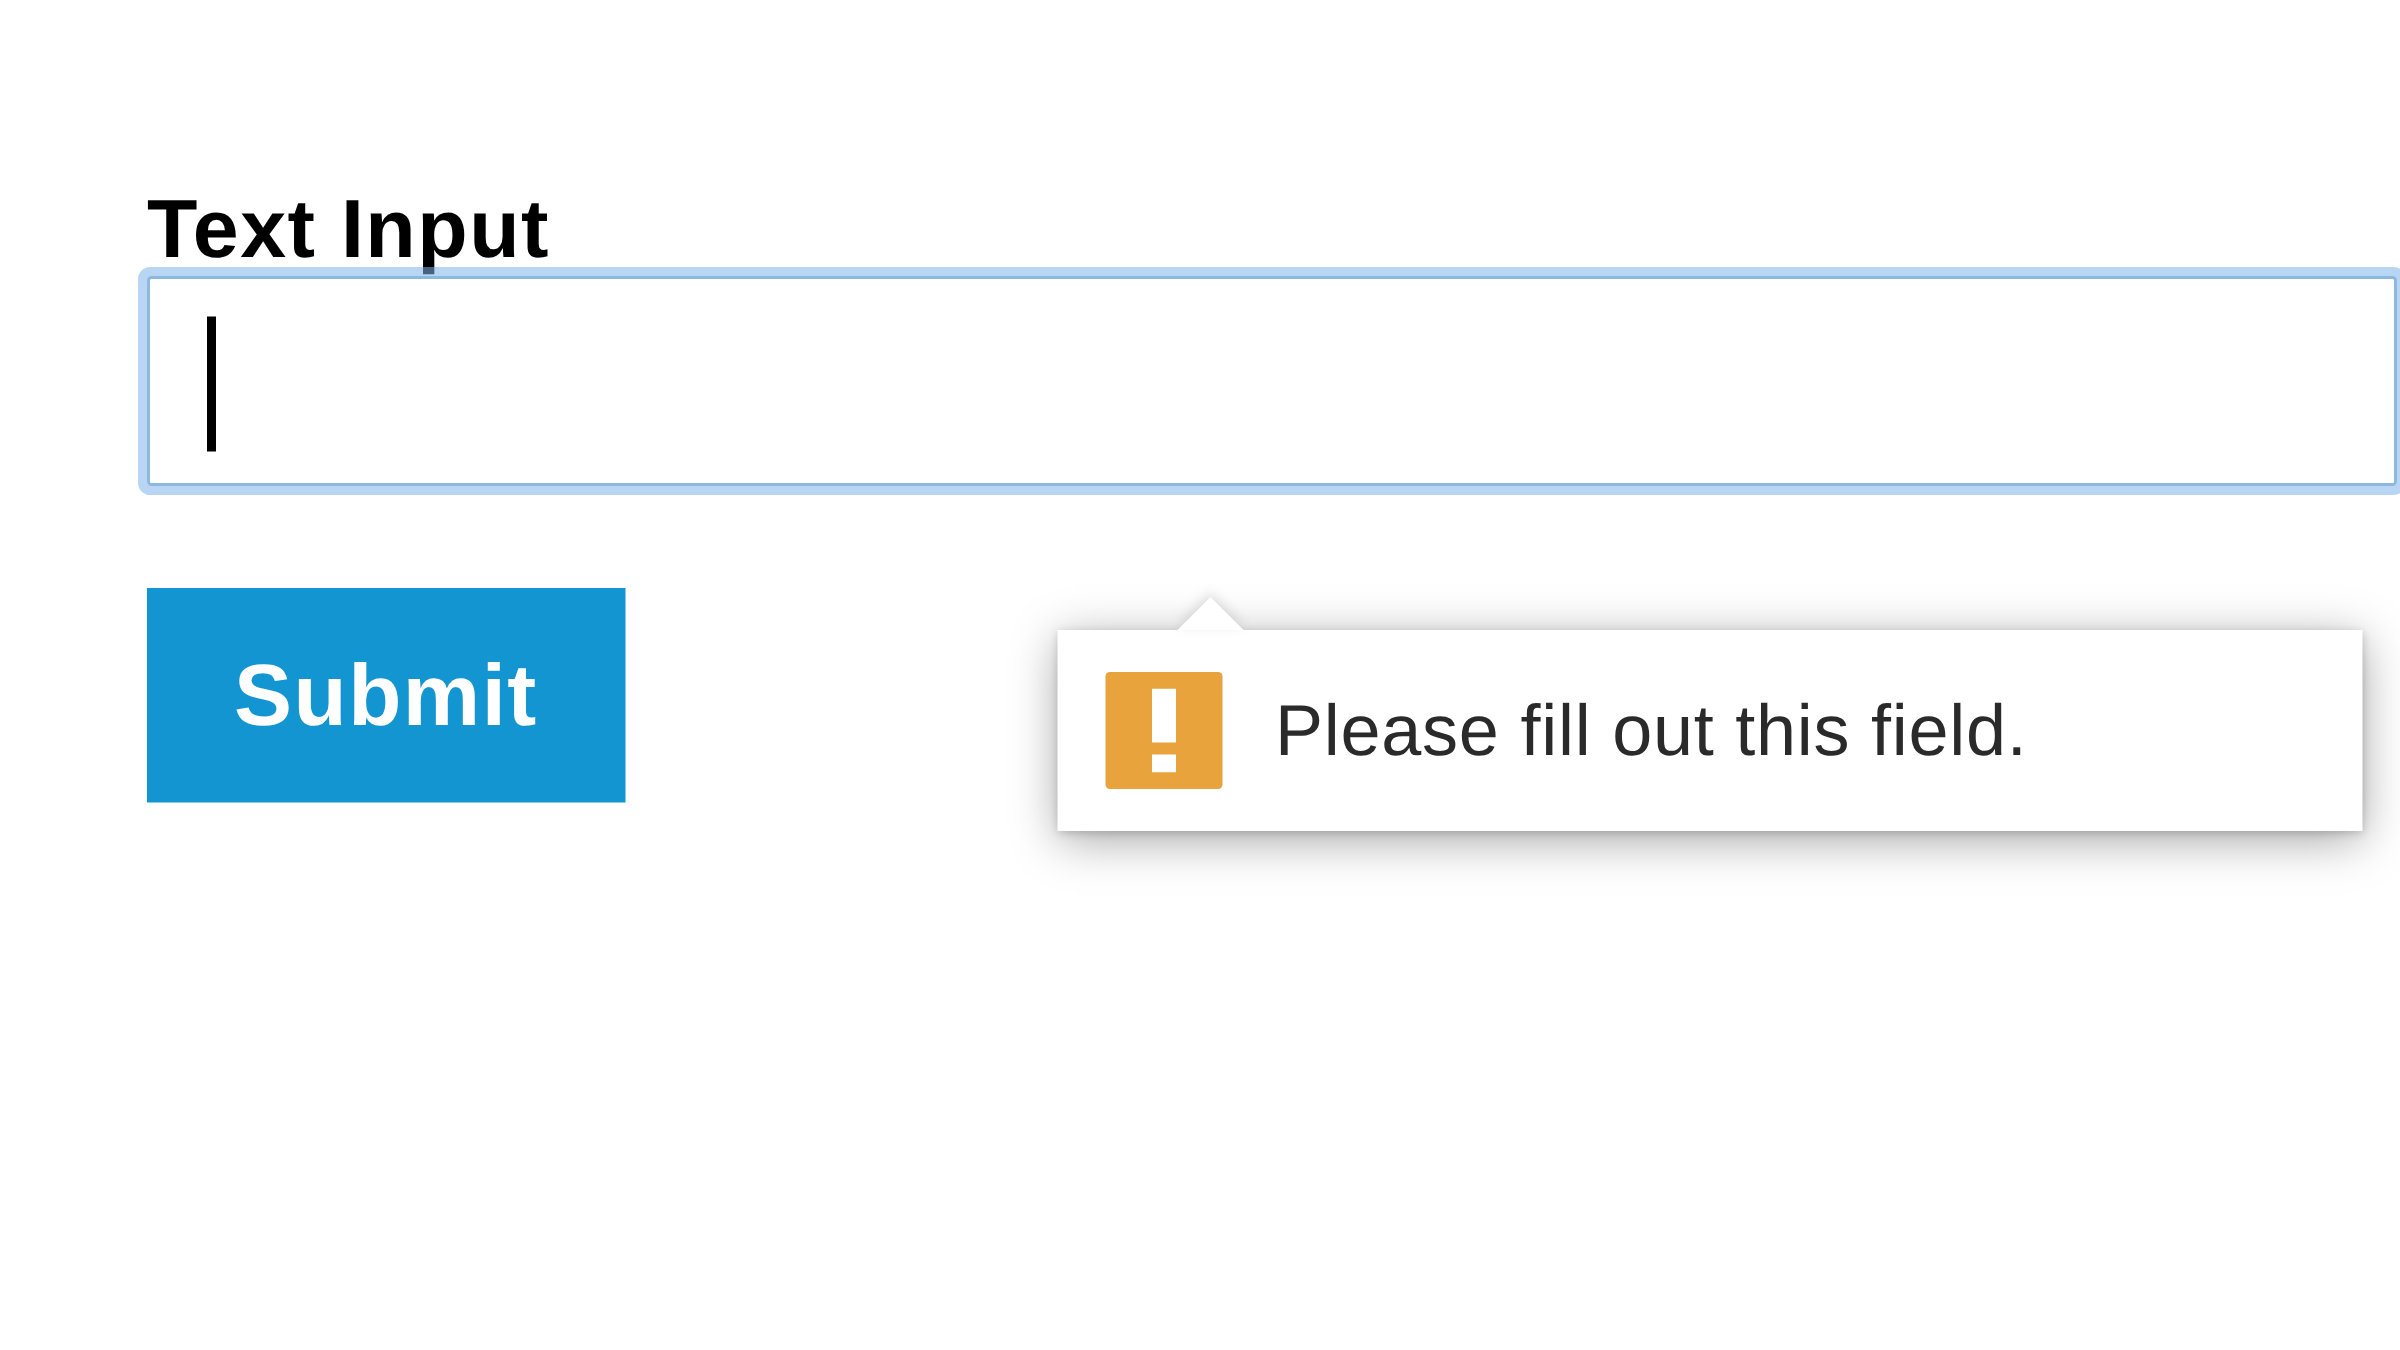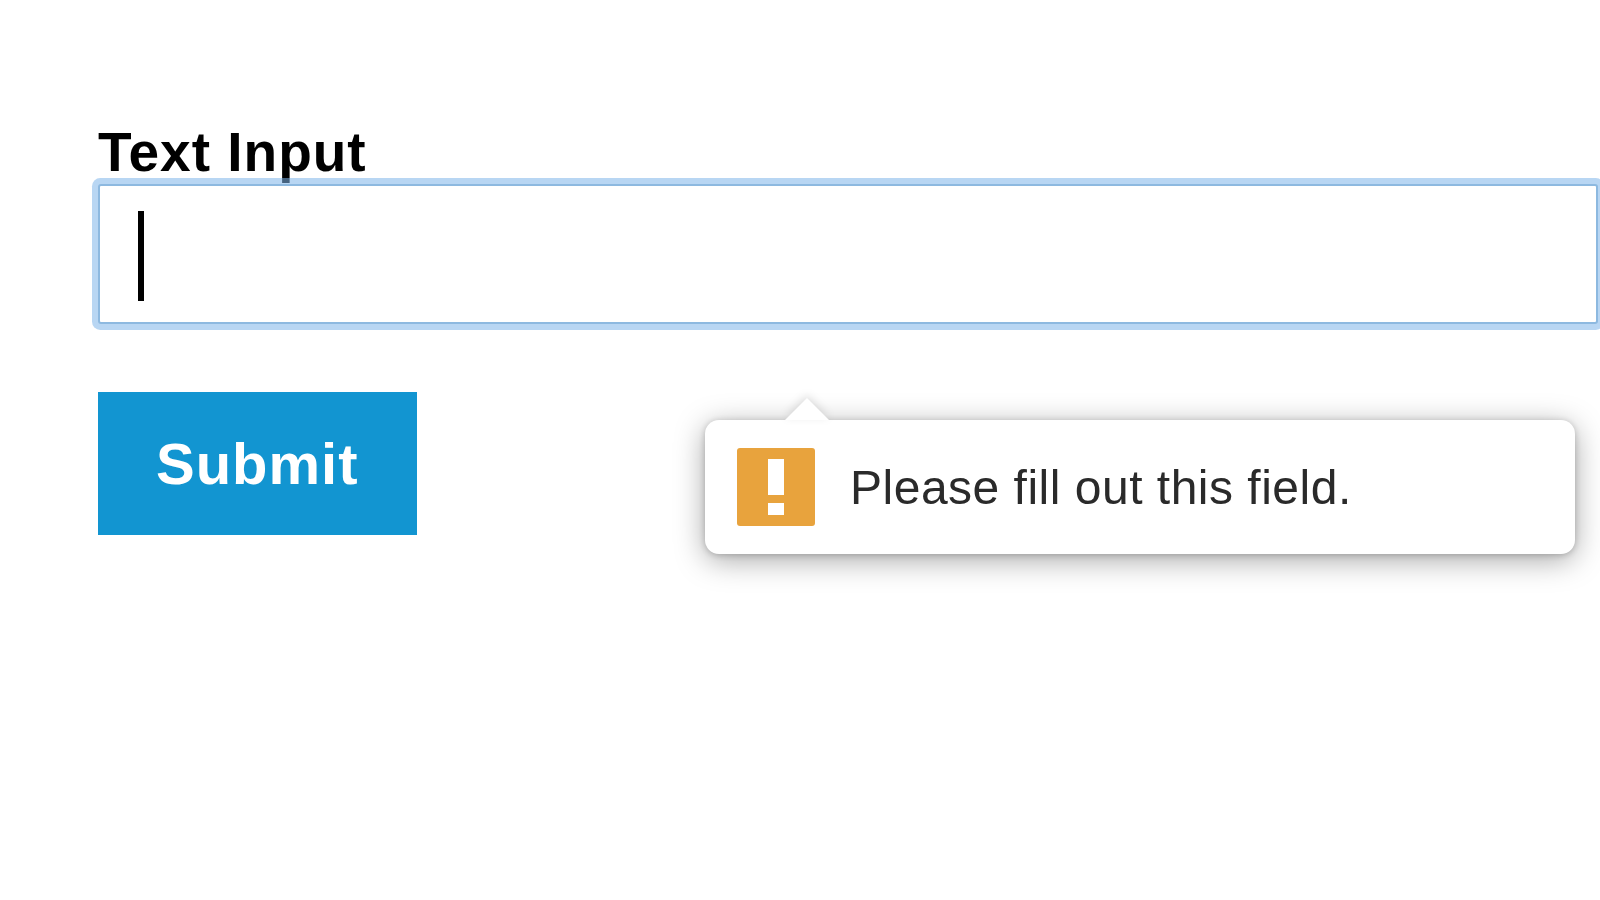--- a/index.html
+++ b/index.html
@@ -62,21 +62,21 @@
       border: none;
       padding: 38px 58px;
       cursor: pointer;
       letter-spacing: 1px;
     }
     .tooltip {
       position: absolute;
       left: 705px;
       top: 420px;
       background: #fff;
-      border-radius: 14px;
+      border-radius: 0;
       box-shadow: 0 6px 30px rgba(0,0,0,0.35), 0 1px 6px rgba(0,0,0,0.2);
       padding: 28px 45px 28px 32px;
       display: flex;
       align-items: center;
       gap: 35px;
       min-width: 870px;
     }
     .tooltip::before {
       content: "";
       position: absolute;

